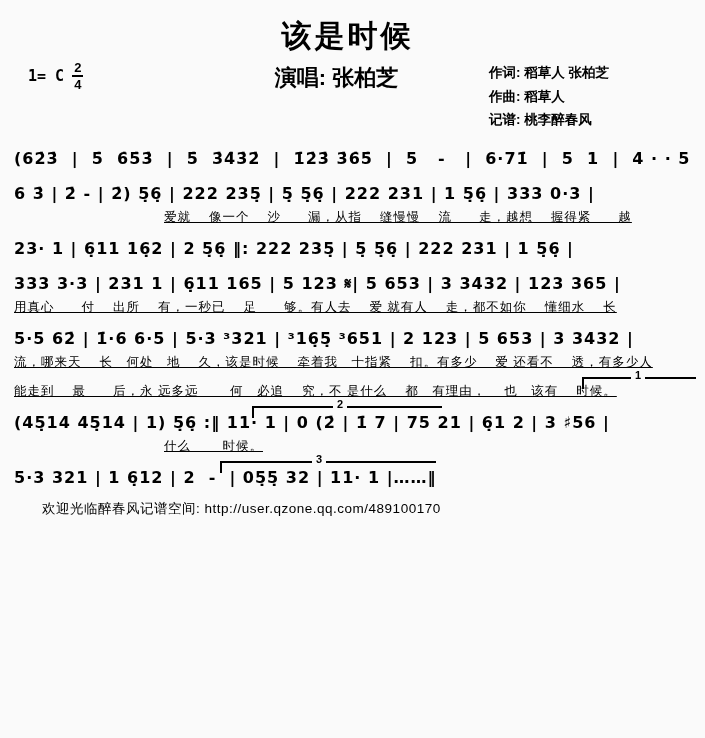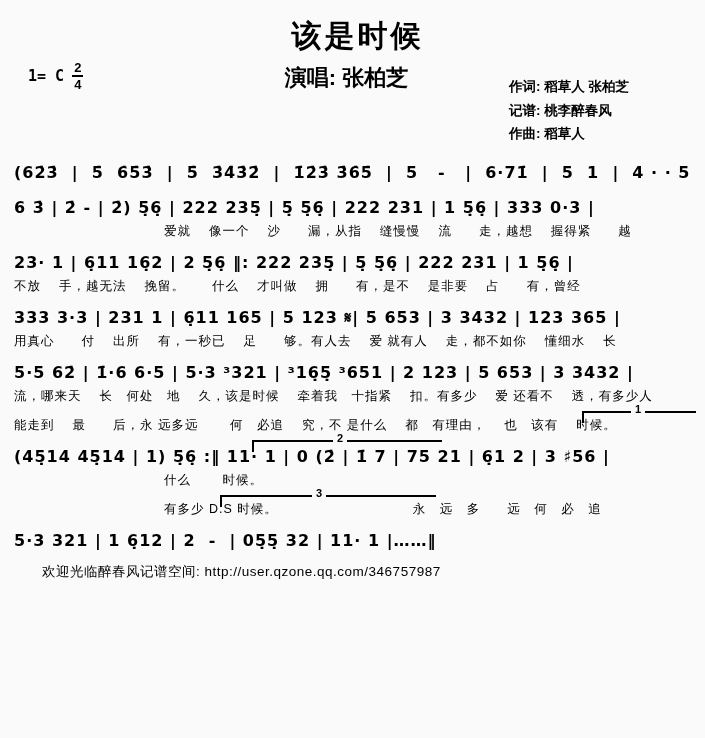--- a/index.html
+++ b/index.html
@@ -2,43 +2,44 @@
 <html><head>
 <meta charset="utf-8">
 <style>
   html,body{margin:0;padding:0;}
   body{
     width:705px;height:738px;
     background:#fafafa;color:#000;
     font-family:"Liberation Sans",sans-serif;
     overflow:hidden;
   }
-  .page{position:relative;width:705px;height:522px;box-sizing:border-box;padding:14px 4px 8px 14px;}
+  .page{position:relative;width:705px;height:522px;box-sizing:border-box;padding:14px 24px 8px 14px;}
   .title{
     text-align:center;font-size:30px;font-weight:bold;letter-spacing:3px;
     font-family:"Liberation Serif","DejaVu Serif",serif;margin-top:2px;
   }
   .meta{display:flex;align-items:flex-start;margin-top:4px;}
   .keysig{width:170px;font-size:15px;font-weight:bold;display:flex;align-items:center;padding-left:14px;box-sizing:border-box;}
   .keysig .key-text{font-family:"DejaVu Sans Mono",monospace;font-weight:bold;}
   .frac{display:inline-block;text-align:center;margin-left:8px;line-height:1;font-size:13px;font-weight:bold;}
   .frac .num{border-bottom:2px solid #000;padding:0 2px 1px 2px;}
   .frac .den{padding-top:1px;}
   .performer{flex:1;text-align:center;font-size:22px;font-weight:bold;padding-top:2px;}
-  .credits{width:192px;font-size:13.5px;font-weight:bold;line-height:1.75;text-align:left;margin-top:14px;}
+  .credits{width:192px;font-size:13.5px;font-weight:bold;line-height:1.75;text-align:left;}
   .score{margin-top:14px;}
   .system{position:relative;margin-bottom:9px;}
   .notes{
     font-family:"DejaVu Sans",sans-serif;
     font-weight:bold;font-size:16px;letter-spacing:1px;
     white-space:pre;line-height:26px;
   }
   .lyrics{
     font-size:12.5px;white-space:pre;letter-spacing:1px;line-height:20px;
     font-family:"Liberation Sans",sans-serif;
+    text-decoration:underline;
   }
   .indent-lyr{padding-left:150px;}
   .volta{position:absolute;height:10px;top:-4px;border-top:2px solid #000;border-left:2px solid #000;}
   .volta .volta-num{
     position:absolute;top:-9px;left:42%;background:#fafafa;
     padding:0 4px;font-size:11px;font-weight:bold;line-height:1;
   }
   .volta-1{left:568px;width:112px;}
   .volta-2{left:238px;width:188px;}
   .volta-3{left:206px;width:214px;}
@@ -55,39 +56,38 @@
     <div class="keysig">
       <span class="key-text">1= C</span>
       <span class="frac">
         <div class="num">2</div>
         <div class="den">4</div>
       </span>
     </div>
     <div class="performer">演唱: 张柏芝</div>
     <div class="credits">
       <div>作词: 稻草人 张柏芝</div>
+      <div>作曲: 稻草人</div>
       <div>记谱: 桃李醉春风</div>
-      <div>作曲: 稻草人</div>
     </div>
   </div>
 
   <div class="score">
 
     <div class="system">
       <div class="notes">(62̇3̇  |  5̇  6̇5̇3̇  |  5̇  3̇4̇3̇2̇  |  1̇2̇3̇ 3̇6̇5̇  |  5   -   |  6·71̇  |  5  1  |  4 · · 5  |</div>
     </div>
 
     <div class="system">
       <div class="notes">6 3̇ | 2̇ - | 2̇) 5̣6̣ | 222 235̣ | 5̣ 5̣6̣ | 222 231 | 1 5̣6̣ | 333 0·3 |</div>
       <div class="lyrics indent-lyr">爱就　 像一个　 沙　　漏，从指　 缝慢慢　 流　　走，越想　 握得紧　　越</div>
     </div>
 
     <div class="system">
       <div class="notes">23· 1 | 6̣11 16̣2 | 2 5̣6̣ ‖: 222 235̣ | 5̣ 5̣6̣ | 222 231 | 1 5̣6̣ |</div>
-      <div class="lyrics">不放　 手，越无法　 挽留。　　什么　 才叫做　 拥　　有，是不　 是非要　 占　　有，曾经</div>
     </div>
 
     <div class="system">
       <div class="notes">333 3·3 | 231 1 | 6̣11 165 | 5 123 𝄋| 5 653 | 3 3432 | 123 365 |</div>
       <div class="lyrics">用真心　　付　 出所　 有，一秒已　 足　　够。有人去　 爱 就有人　 走，都不如你　 懂细水　 长</div>
     </div>
 
     <div class="system">
       <div class="notes">5·5 62̇ | 1̇·6 6·5 | 5·3 ³321 | ³16̣5̣ ³651 | 2 123 | 5 653 | 3 3432 |</div>
       <div class="lyrics">流，哪来天　 长　何处　地　 久，该是时候　 牵着我　十指紧　 扣。有多少　 爱 还看不　 透，有多少人</div>
@@ -105,24 +105,23 @@
         <span class="volta-num">2</span>
       </div>
       <div class="notes">(45̣14 45̣14 | 1) 5̣6̣ :‖ 11· 1 | 0 (2̇ | 1̇ 7 | 75 21 | 6̣1 2 | 3 ♯56 |</div>
       <div class="lyrics indent-lyr">什么　　 时候。</div>
     </div>
 
     <div class="system">
       <div class="volta volta-3">
         <span class="volta-num">3</span>
       </div>
-      <div class="lyrics indent-lyr">有多少 D.S 时候。　　　　　　　　　　永　远　多　　远　何　必　追</div>
     </div>
 
     <div class="system">
       <div class="notes">5·3 321 | 1 6̣12 | 2  -  | 05̣5̣ 32 | 11· 1 |……‖</div>
     </div>
 
   </div>
 
-  <div class="footer">欢迎光临醉春风记谱空间: http://user.qzone.qq.com/346757987</div>
+  <div class="footer">欢迎光临醉春风记谱空间: http://user.qzone.qq.com/489100170</div>
 
 </div>
 
 </body></html>

